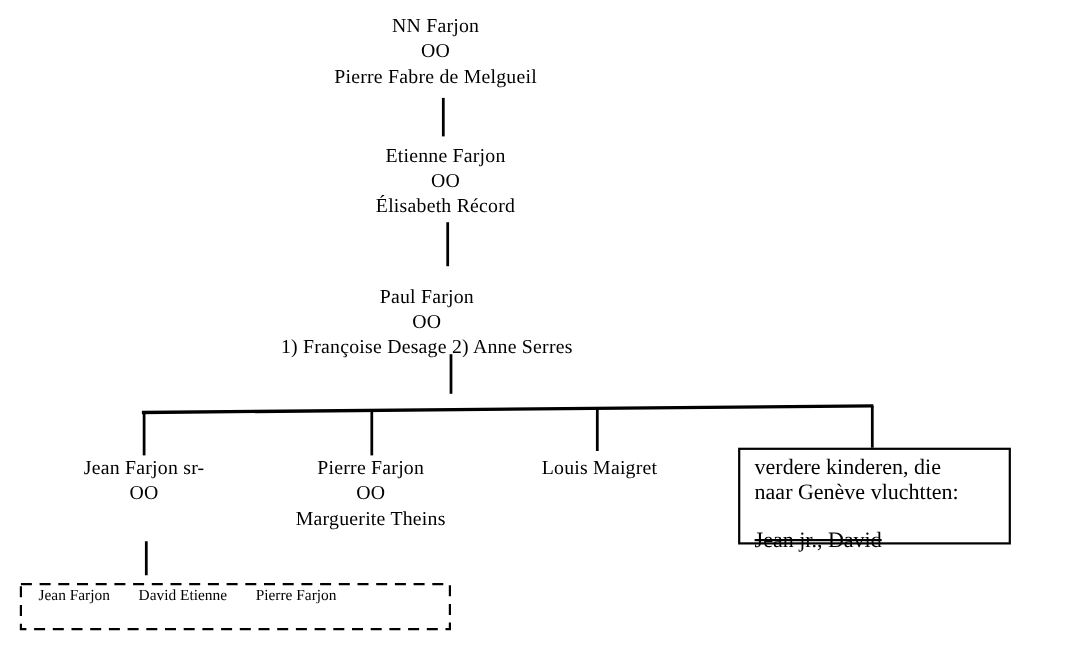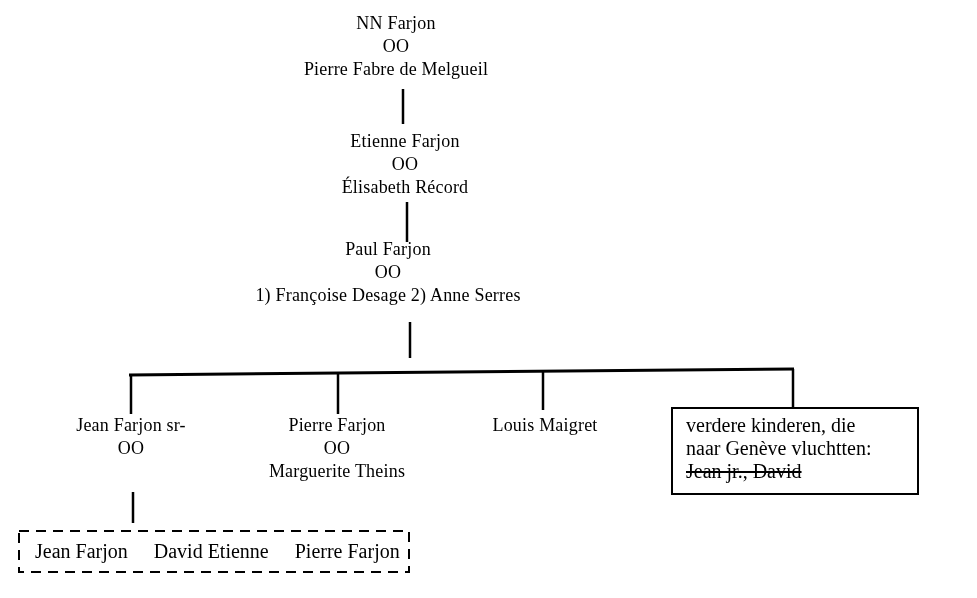--- a/index.html
+++ b/index.html
@@ -43,33 +43,34 @@
     box-sizing: border-box;
     padding: 5px 13px;
     font-size: 20px;
     line-height: 23px;
     text-align: left;
     white-space: nowrap;
   }
   .note-box .struck {
     text-decoration: line-through;
     text-decoration-thickness: 2px;
+    margin-top: 20px;
   }
   .gc-box {
     position: absolute;
     left: 18px;
     top: 530px;
     width: 392px;
     height: 43px;
     box-sizing: border-box;
     display: flex;
-    align-items: center;
+    align-items: flex-start;
     padding-left: 17px;
     gap: 26px;
-    font-size: 20px;
+    font-size: 14px;
     line-height: 23px;
     white-space: nowrap;
   }
 </style>
 </head>
 <body>
 
 <div id="canvas">
 
   <svg id="connectors" viewBox="0 0 977 598" xmlns="http://www.w3.org/2000/svg">
@@ -90,21 +91,21 @@
     <div>OO</div>
     <div>Pierre Fabre de Melgueil</div>
   </div>
 
   <div class="node" style="left:405px; top:130px;">
     <div>Etienne Farjon</div>
     <div>OO</div>
     <div>Élisabeth Récord</div>
   </div>
 
-  <div class="node" style="left:388px; top:238px;">
+  <div class="node" style="left:388px; top:258px;">
     <div>Paul Farjon</div>
     <div>OO</div>
     <div>1) Françoise Desage 2) Anne Serres</div>
   </div>
 
   <div class="node" style="left:131px; top:414px;">
     <div>Jean Farjon sr-</div>
     <div>OO</div>
   </div>
 

